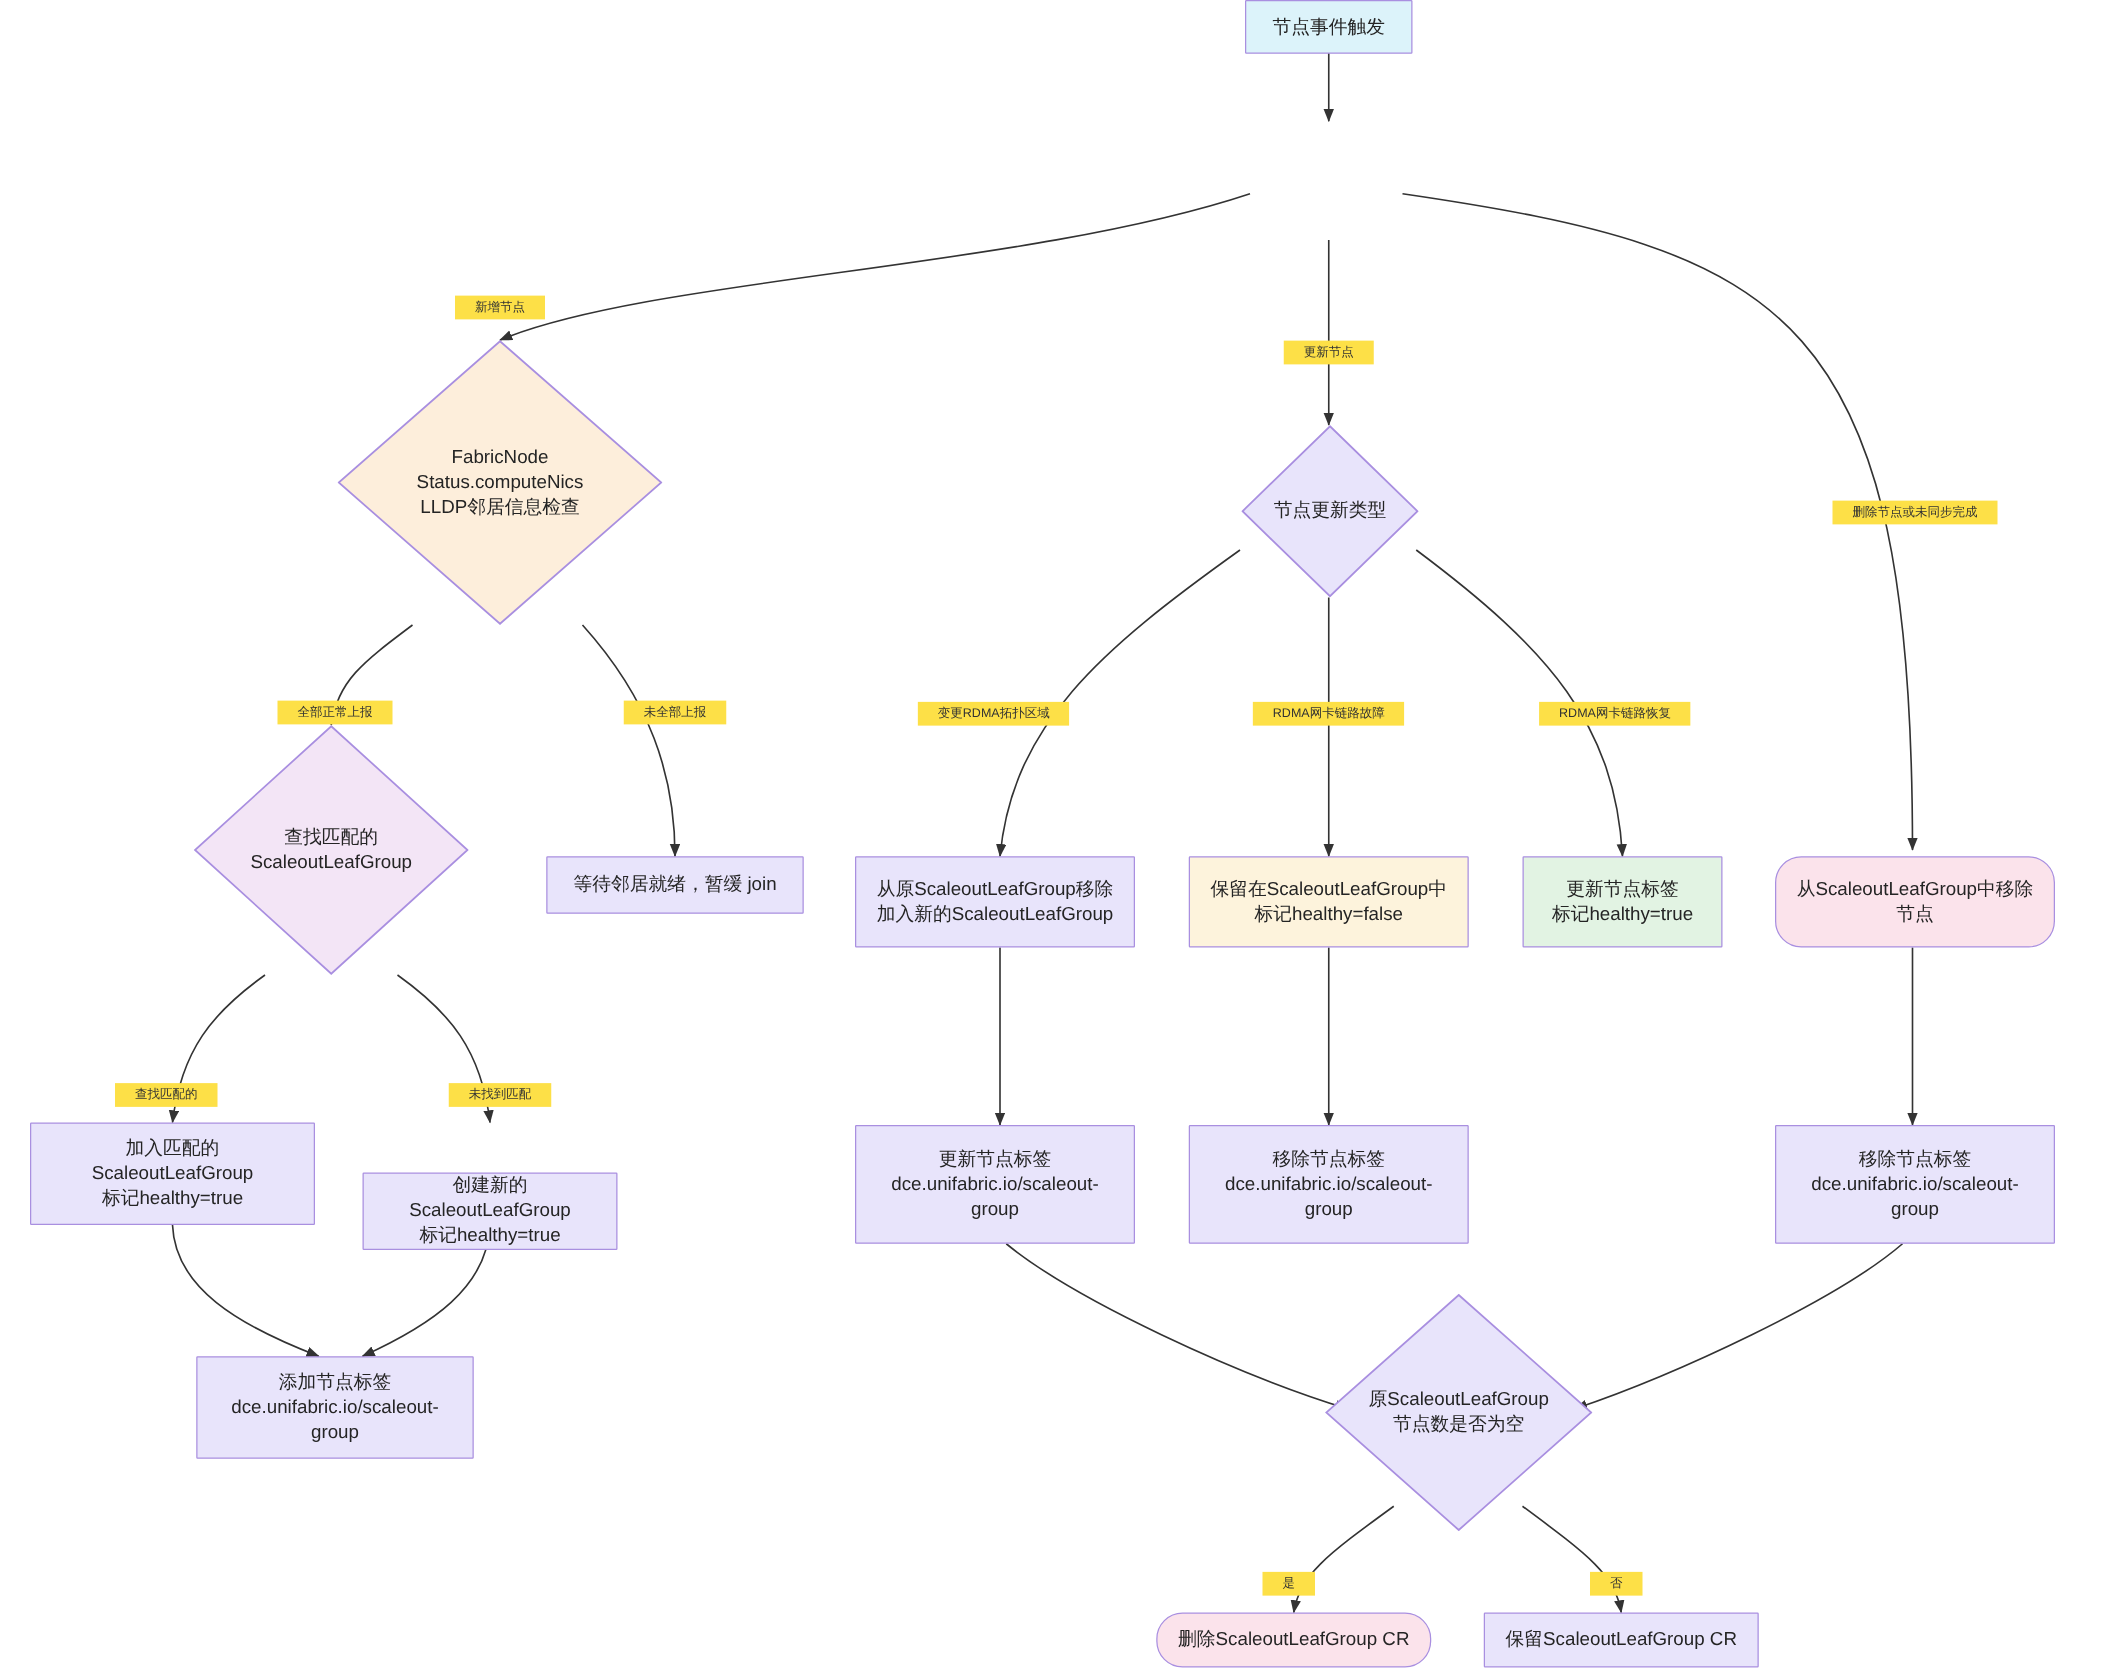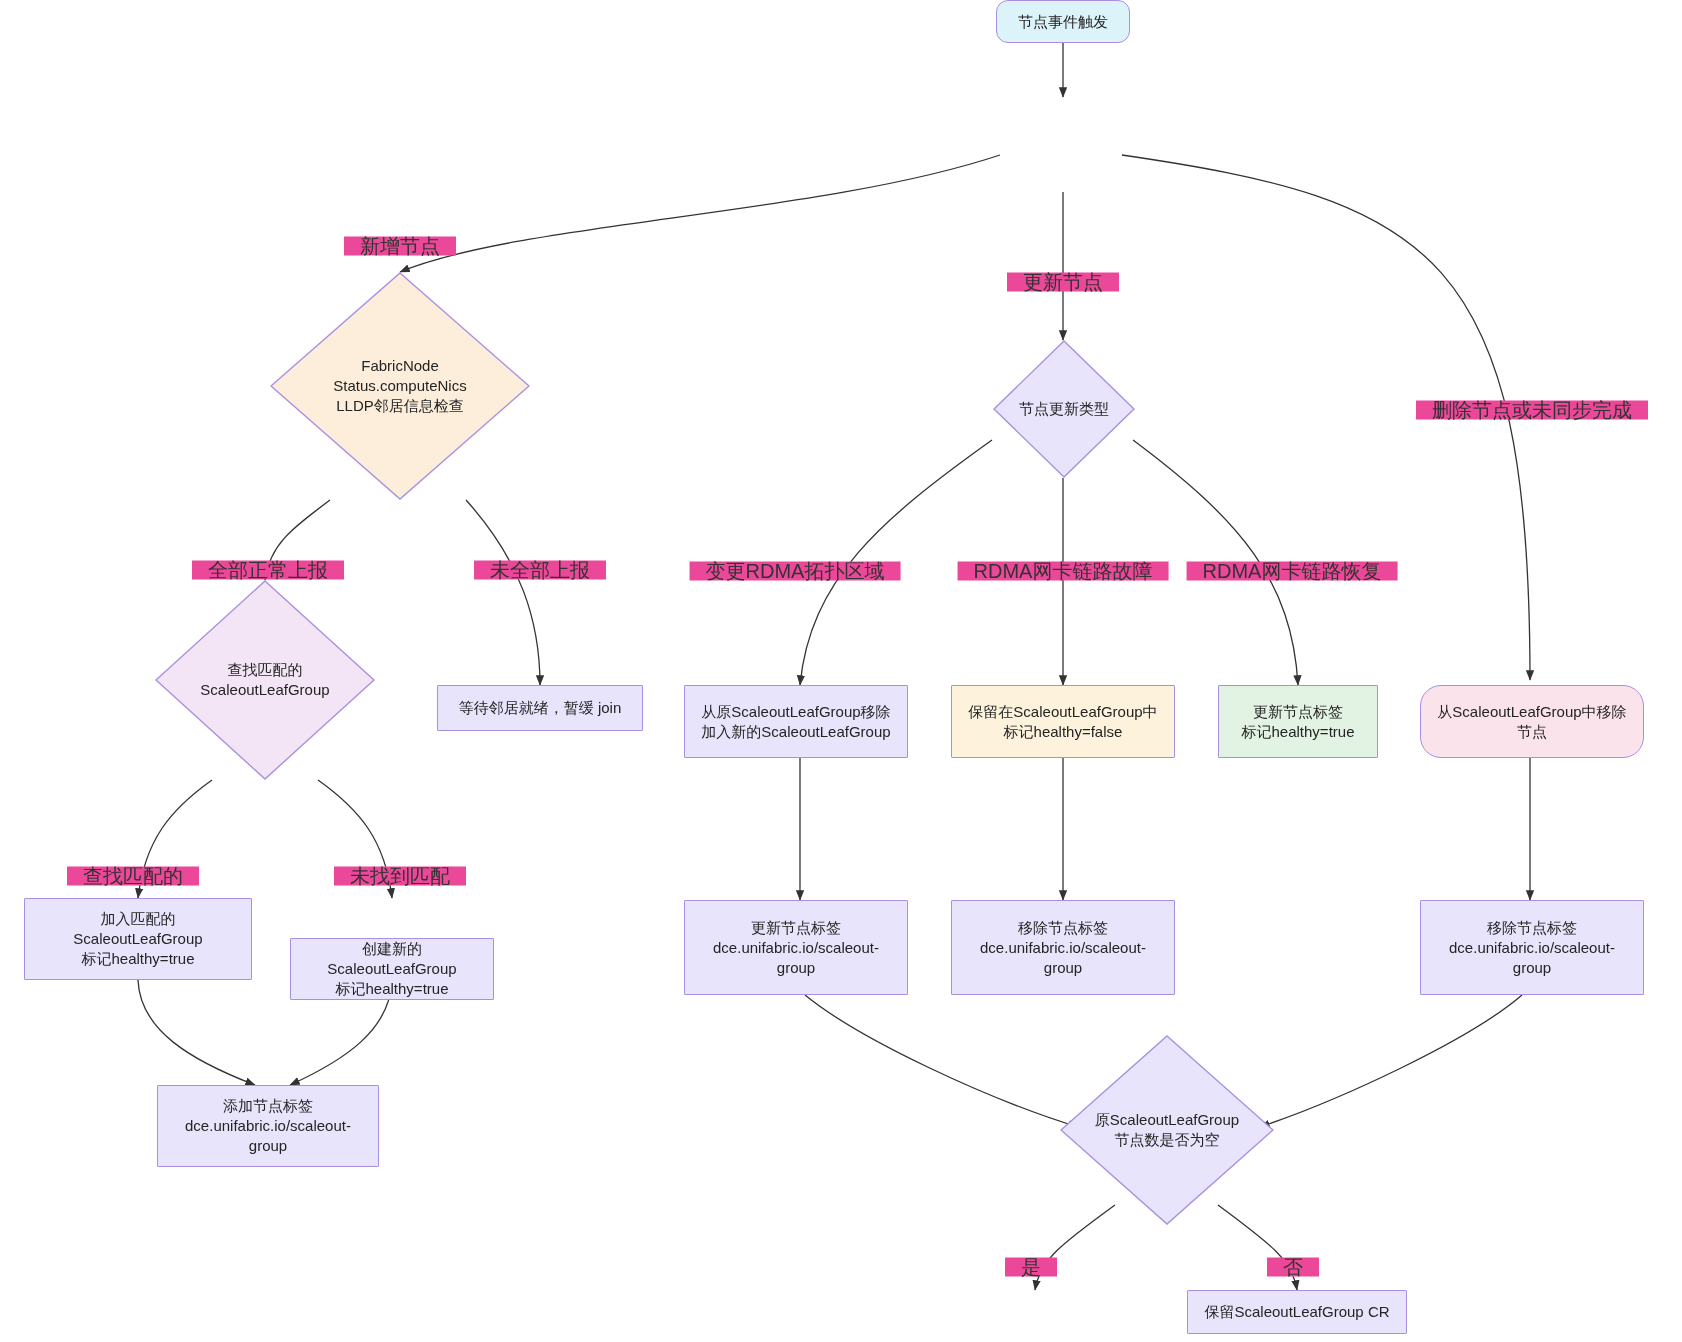--- a/index.html
+++ b/index.html
@@ -34,21 +34,21 @@
     line-height: 20px;
     white-space: pre-line;
   }
   
   .rect {
     border: 1.2px solid #a98fe0;
     background: #e8e4fb;
     border-radius: 1px;
     padding: 6px 10px;
   }
-  .rect.cyan   { background: #dcf3fa; border-radius: 12px; }
+  .rect.cyan   { background: #dcf3fa; }
   .rect.yellow { background: #fdf3dc; justify-content: center; }
   .rect.green  { background: #e2f3e3; }
   .rect.pink   { background: #fbe3eb; border-radius: 21px; }
 
   
   .diamond {
     background: transparent;
     border: none;
   }
   .diamond .dshape {
@@ -59,23 +59,23 @@
   }
   .diamond .dlabel {
     position: relative;
     z-index: 2;
     padding: 0 4px;
   }
 
   
   .elabel {
     position: absolute;
-    background: #ec4899;
+    background: #fde047;
     color: #333333;
-    font-size: 20px;
+    font-size: 10px;
     line-height: 17px;
     padding: 1px 16px;
     white-space: nowrap;
     transform: translate(-50%, -50%);
   }
 </style>
 </head>
 <body>
 
 <div id="canvas">
@@ -219,20 +219,23 @@
   </div>
 
   <div class="node diamond" style="left:1060px; top:1035px; width:214px; height:190px;">
     <svg class="dshape" viewBox="0 0 214 190" preserveAspectRatio="none">
       <polygon points="107,1 213,95 107,189 1,95" fill="#e8e4fb" stroke="#a98fe0" stroke-width="1.4"></polygon>
     </svg>
     <span class="dlabel">原ScaleoutLeafGroup
 节点数是否为空</span>
   </div>
 
+  <div class="node rect pink" style="left:925px; top:1290px; width:220px; height:44px;">
+    <span>删除ScaleoutLeafGroup CR</span>
+  </div>
 
   <div class="node rect" style="left:1187px; top:1290px; width:220px; height:44px;">
     <span>保留ScaleoutLeafGroup CR</span>
   </div>
 
   <div class="elabel" style="left:400px; top:246px;"><span>新增节点</span></div>
 
   <div class="elabel" style="left:1063px; top:282px;"><span>更新节点</span></div>
 
   <div class="elabel" style="left:1532px; top:410px;"><span>删除节点或未同步完成</span></div>

